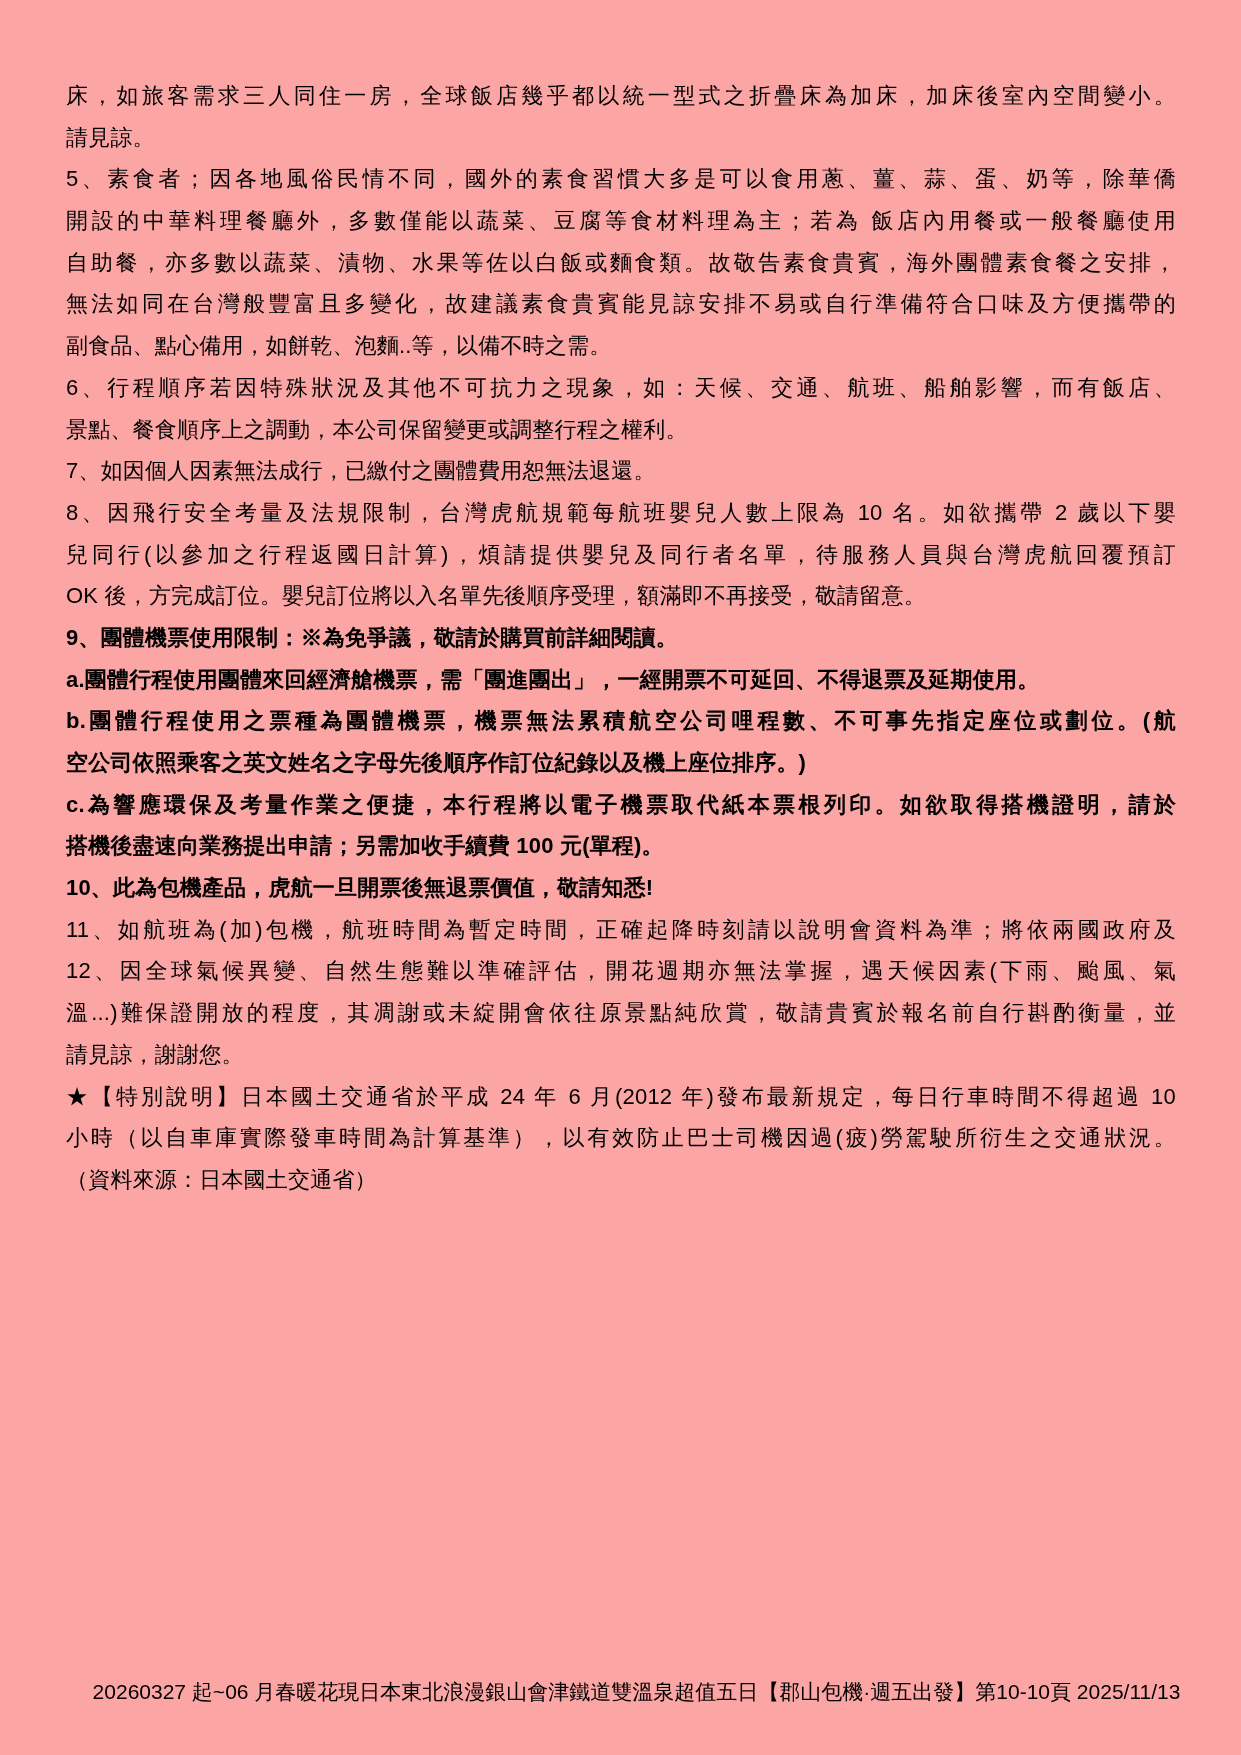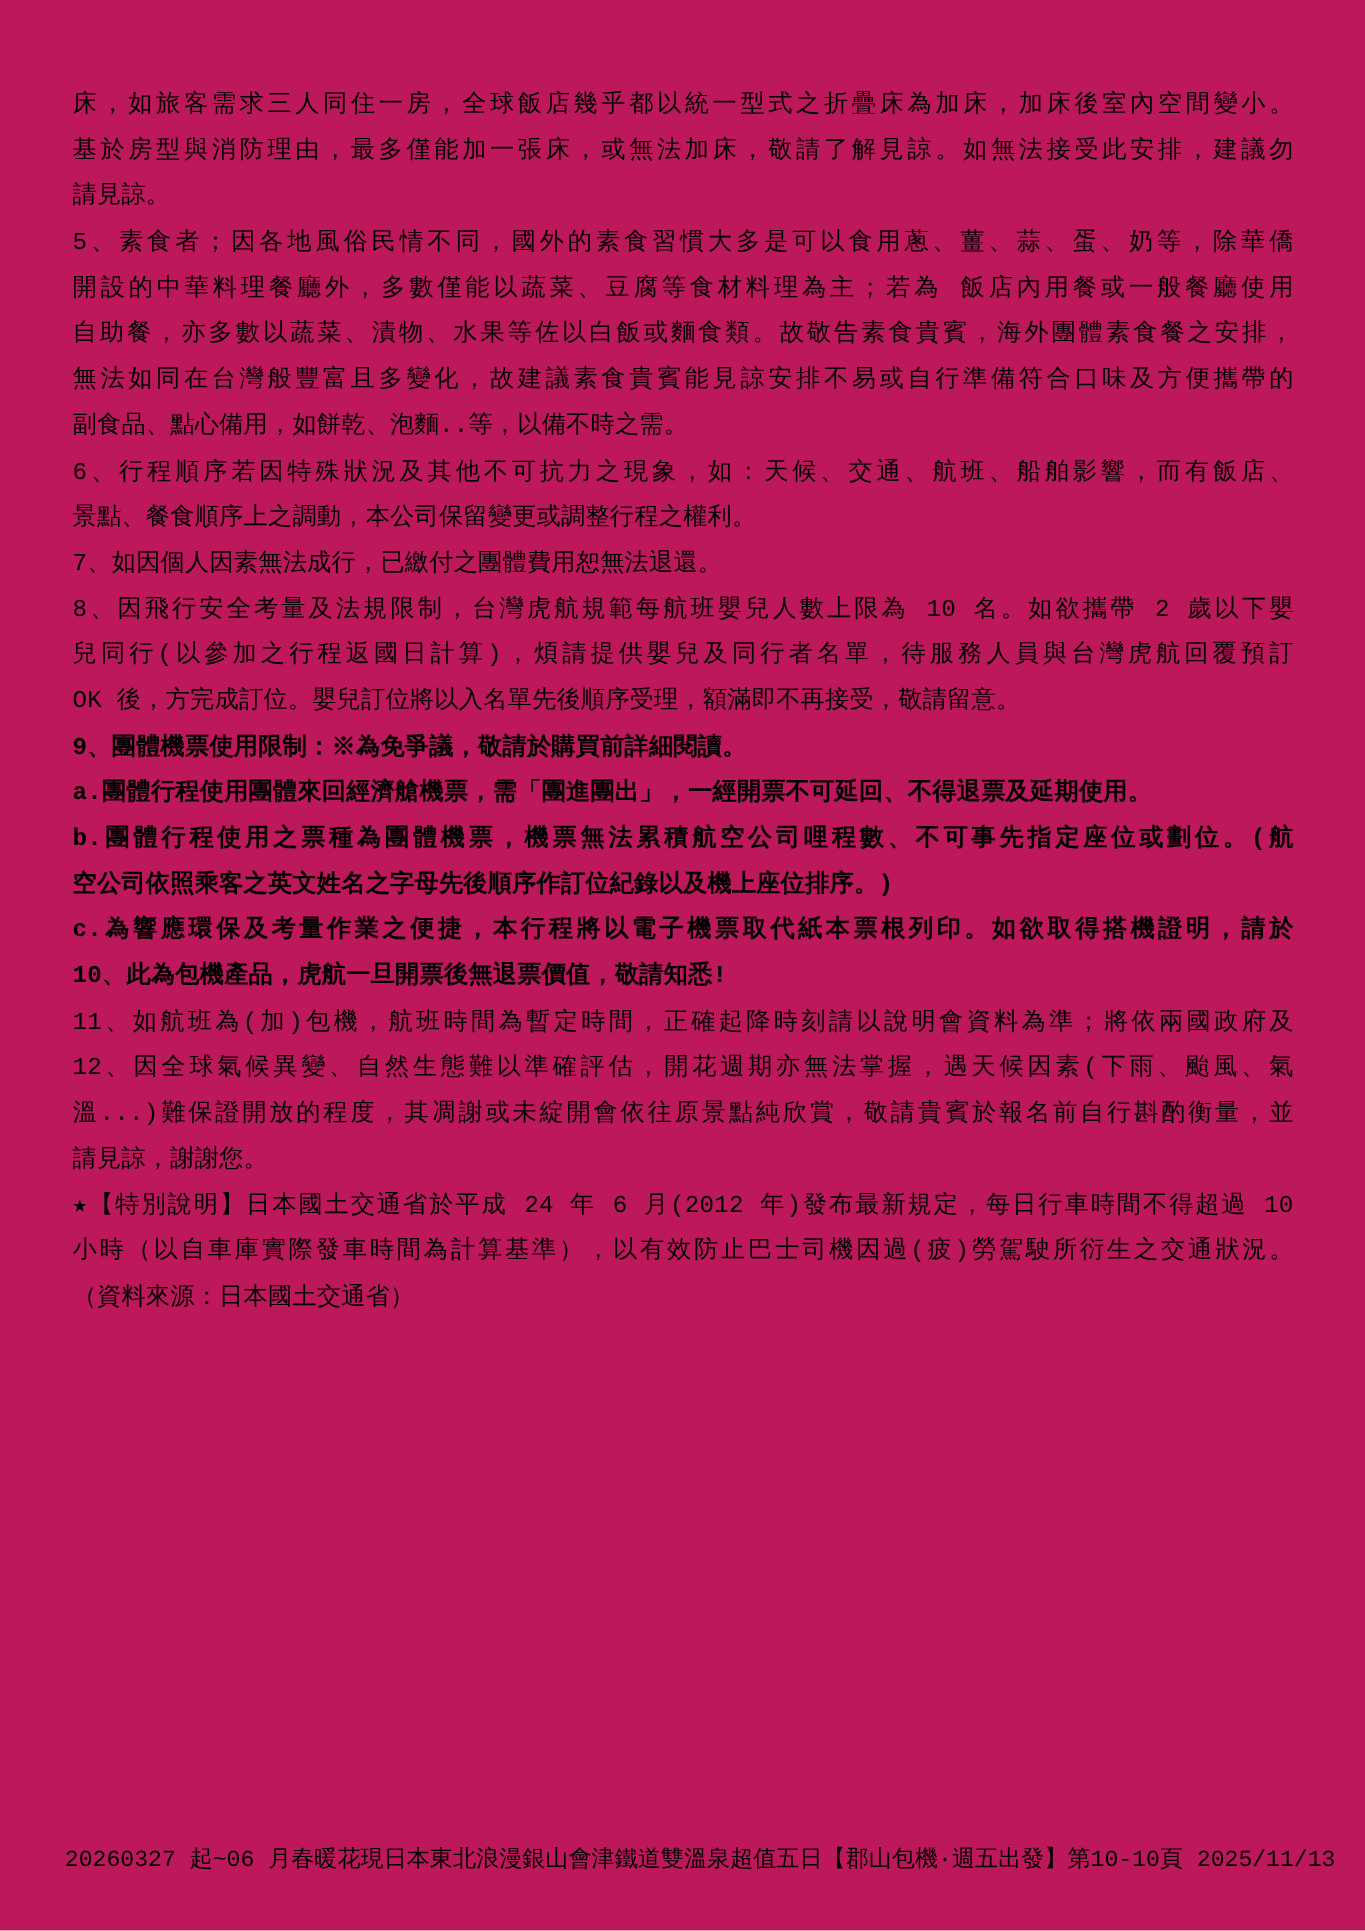--- a/index.html
+++ b/index.html
@@ -4,23 +4,23 @@
 <style>
   html, body {
     margin: 0;
     padding: 0;
     background: #ffffff;
   }
   .page {
     position: relative;
     width: 1241px;
     height: 1755px;
-    background: #be185d;
+    background: #fca5a5;
     color: #000000;
-    font-family: Liberation Mono, monospace;
+    font-family: Liberation Sans, sans-serif;
     overflow: hidden;
   }
   .doc-body {
     position: absolute;
     left: 66px;
     top: 75px;
     width: 1110px;
     font-size: 22px;
   }
   .para { margin: 0; padding: 0; }
@@ -50,21 +50,20 @@
     white-space: nowrap;
   }
 </style>
 </head>
 <body>
 
 <div class="page">
   <div class="doc-body">
       <div class="para">
         <div class="line fill">床，如旅客需求三人同住一房，全球飯店幾乎都以統一型式之折疊床為加床，加床後室內空間變小。</div>
-        <div class="line fill">基於房型與消防理由，最多僅能加一張床，或無法加床，敬請了解見諒。如無法接受此安排，建議勿</div>
         <div class="line">請見諒。</div>
       </div>
       <div class="para">
         <div class="line fill">5、素食者；因各地風俗民情不同，國外的素食習慣大多是可以食用蔥、薑、蒜、蛋、奶等，除華僑</div>
         <div class="line fill">開設的中華料理餐廳外，多數僅能以蔬菜、豆腐等食材料理為主；若為 飯店內用餐或一般餐廳使用</div>
         <div class="line fill">自助餐，亦多數以蔬菜、漬物、水果等佐以白飯或麵食類。故敬告素食貴賓，海外團體素食餐之安排，</div>
         <div class="line fill">無法如同在台灣般豐富且多變化，故建議素食貴賓能見諒安排不易或自行準備符合口味及方便攜帶的</div>
         <div class="line">副食品、點心備用，如餅乾、泡麵..等，以備不時之需。</div>
       </div>
       <div class="para">
@@ -84,20 +83,21 @@
       </div>
       <div class="para bold">
         <div class="line">a.團體行程使用團體來回經濟艙機票，需「團進團出」，一經開票不可延回、不得退票及延期使用。</div>
       </div>
       <div class="para bold">
         <div class="line fill">b.團體行程使用之票種為團體機票，機票無法累積航空公司哩程數、不可事先指定座位或劃位。(航</div>
         <div class="line">空公司依照乘客之英文姓名之字母先後順序作訂位紀錄以及機上座位排序。)</div>
       </div>
       <div class="para bold">
         <div class="line fill">c.為響應環保及考量作業之便捷，本行程將以電子機票取代紙本票根列印。如欲取得搭機證明，請於</div>
+        <div class="line">搭機後盡速向業務提出申請；另需加收手續費 100 元(單程)。</div>
       </div>
       <div class="para bold">
         <div class="line">10、此為包機產品，虎航一旦開票後無退票價值，敬請知悉!</div>
       </div>
       <div class="para">
         <div class="line fill">11、如航班為(加)包機，航班時間為暫定時間，正確起降時刻請以說明會資料為準；將依兩國政府及</div>
       </div>
       <div class="para">
         <div class="line fill">12、因全球氣候異變、自然生態難以準確評估，開花週期亦無法掌握，遇天候因素(下雨、颱風、氣</div>
         <div class="line fill">溫...)難保證開放的程度，其凋謝或未綻開會依往原景點純欣賞，敬請貴賓於報名前自行斟酌衡量，並</div>

